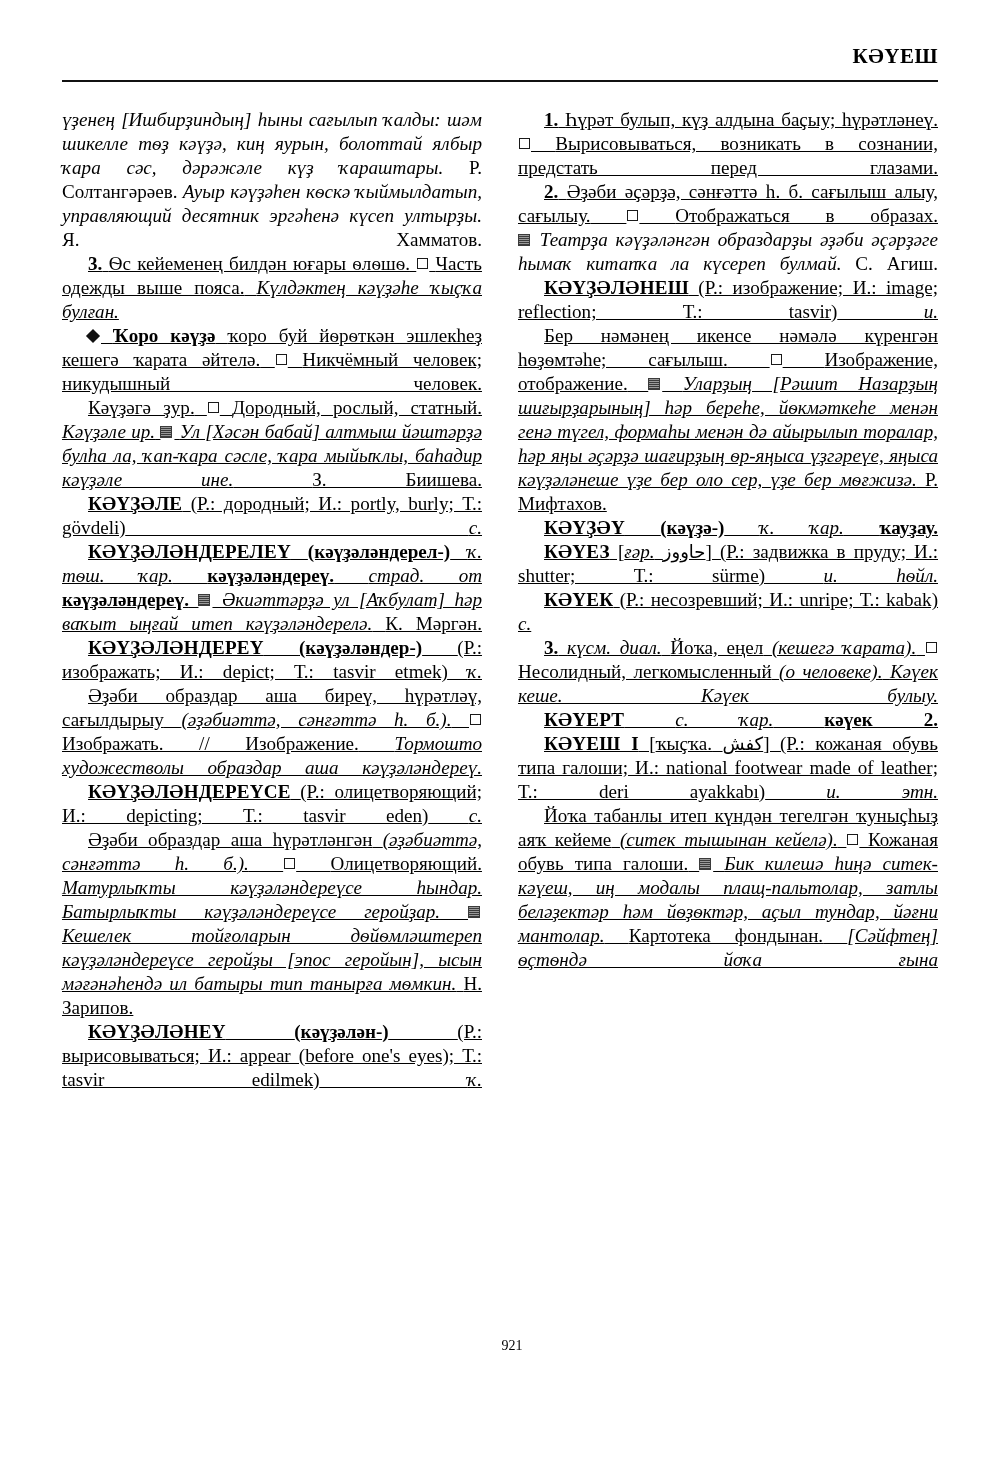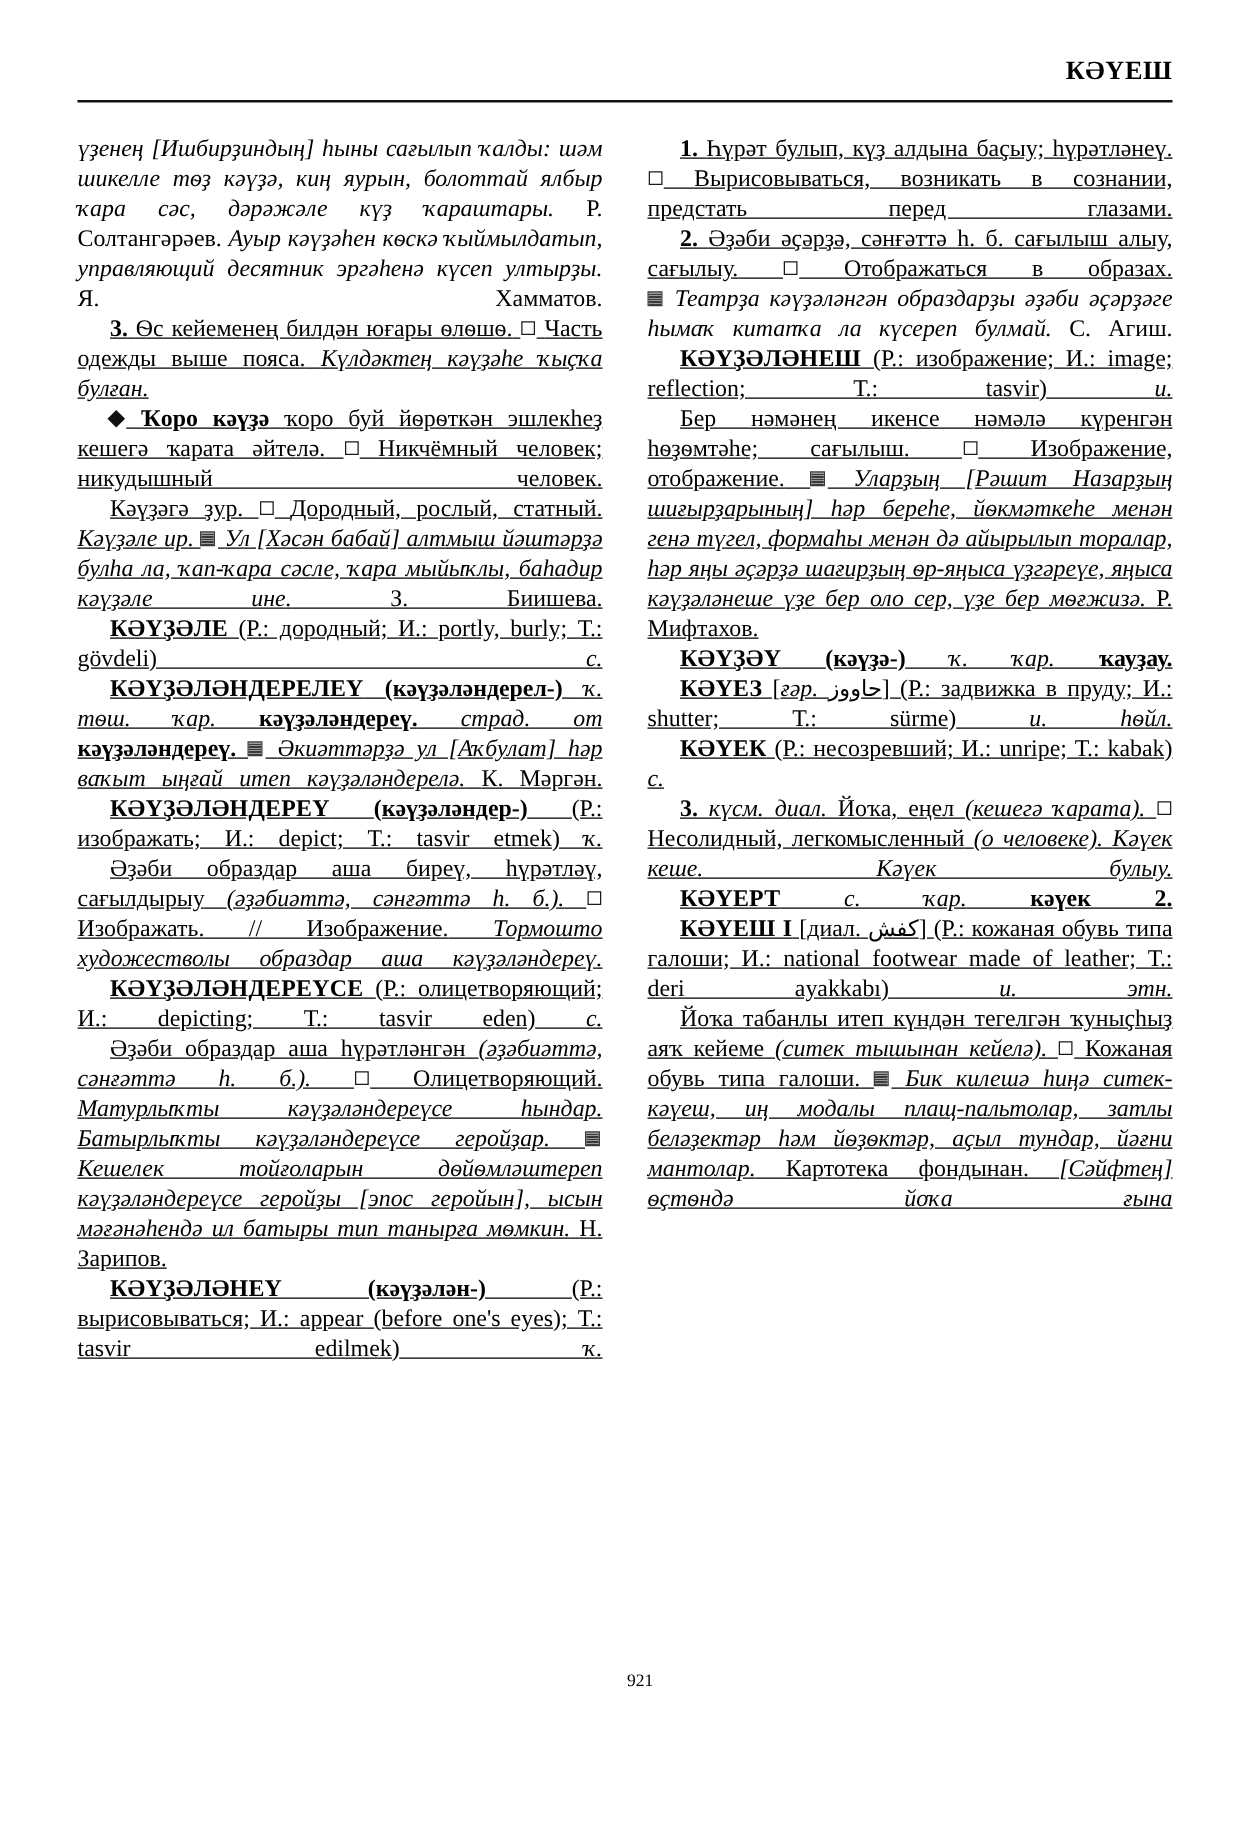--- a/index.html
+++ b/index.html
@@ -207,21 +207,21 @@
 
 
       <p class="ind stretch"><span class="hw">КӘҮЕК</span> <span>(Р.: несозревший; И.: unripe; Т.: kabak)</span> <span class="it">с.</span></p>
 
 
 
       <p class="ind stretch"><span class="bold">3.</span> <span class="it">күсм. диал.</span> <span>Йоҡа, еңел</span> <span class="it">(кешегә ҡарата).</span> <span class="sym-box"></span> <span>Несолидный, легкомысленный</span> <span class="it">(о человеке).</span>  <span class="it">Кәүек кеше. Кәүек булыу.</span></p>
 
       <p class="ind stretch"><span class="hw">КӘҮЕРТ</span> <span class="it">с. ҡар.</span> <span class="bold">кәүек 2.</span></p>
 
-      <p class="ind stretch"><span class="hw">КӘҮЕШ I</span> [<span>диал.</span> <span class="arab">كفش</span>] <span>(Р.: кожаная обувь типа галоши; И.: national footwear made of leather; Т.: deri ayakkabı)</span> <span class="it">и. этн.</span></p>
+      <p class="ind stretch"><span class="hw">КӘҮЕШ I</span> [<span>ҡыҫҡа.</span> <span class="arab">كفش</span>] <span>(Р.: кожаная обувь типа галоши; И.: national footwear made of leather; Т.: deri ayakkabı)</span> <span class="it">и. этн.</span></p>
 
       <p class="ind stretch"><span>Йоҡа табанлы итеп күндән тегелгән ҡуныҫһыҙ аяҡ кейеме</span> <span class="it">(ситек тышынан кейелә).</span> <span class="sym-box"></span> <span>Кожаная обувь типа галоши.</span> <span class="sym-sq"></span> <span class="it">Бик килешә һиңә ситек-кәүеш, иң модалы плащ-пальтолар, затлы беләҙектәр һәм йѳҙѳктәр, аҫыл тундар, йәғни мантолар.</span> <span class="rm">Картотека фондынан.</span> <span class="it">[Сәйфтең] ѳҫтѳндә йоҡа ғына</span></p>
 
     </div>
   </div>
 
   <div class="folio">921</div>
 
 </div>
 

